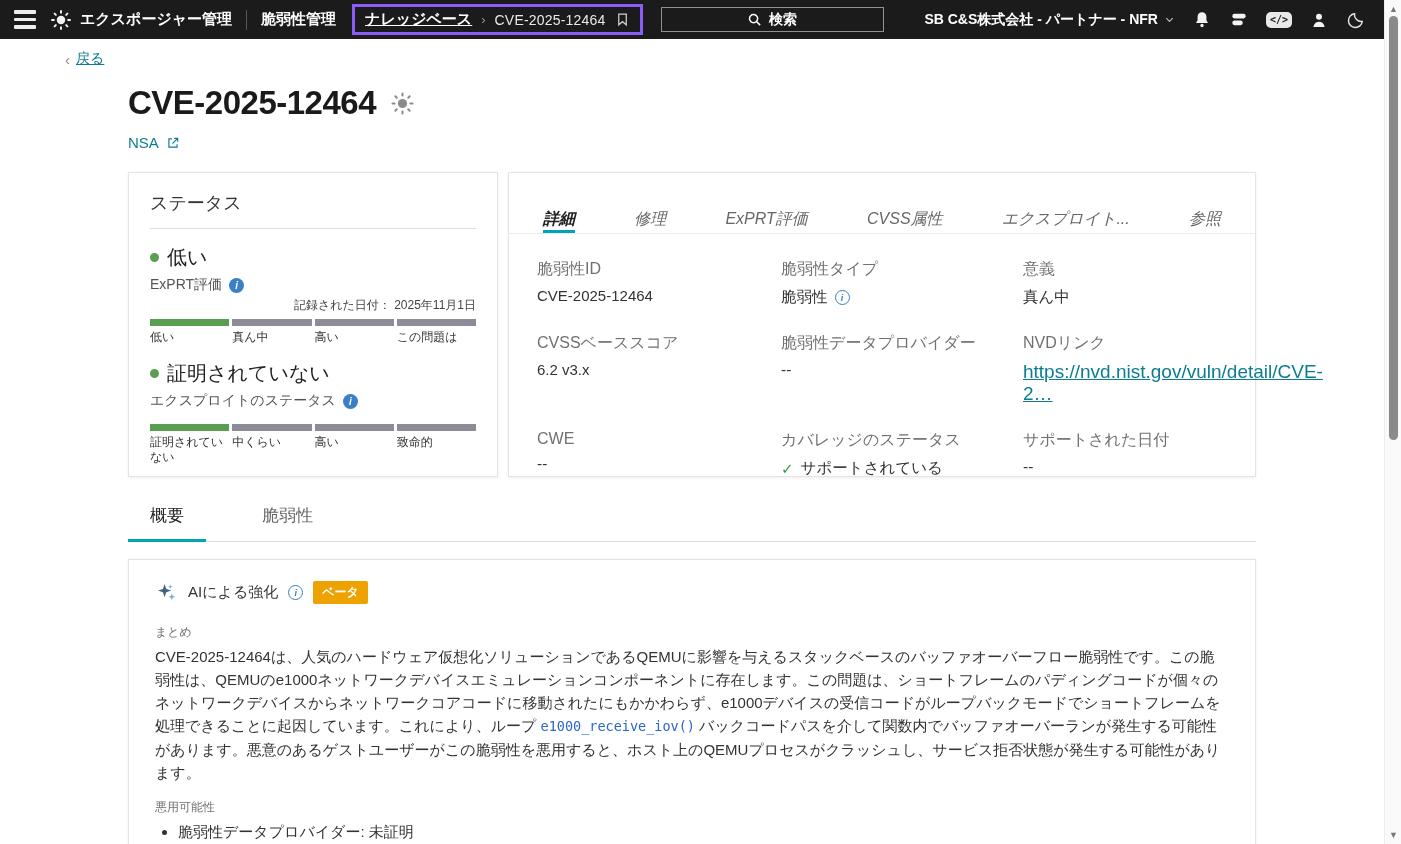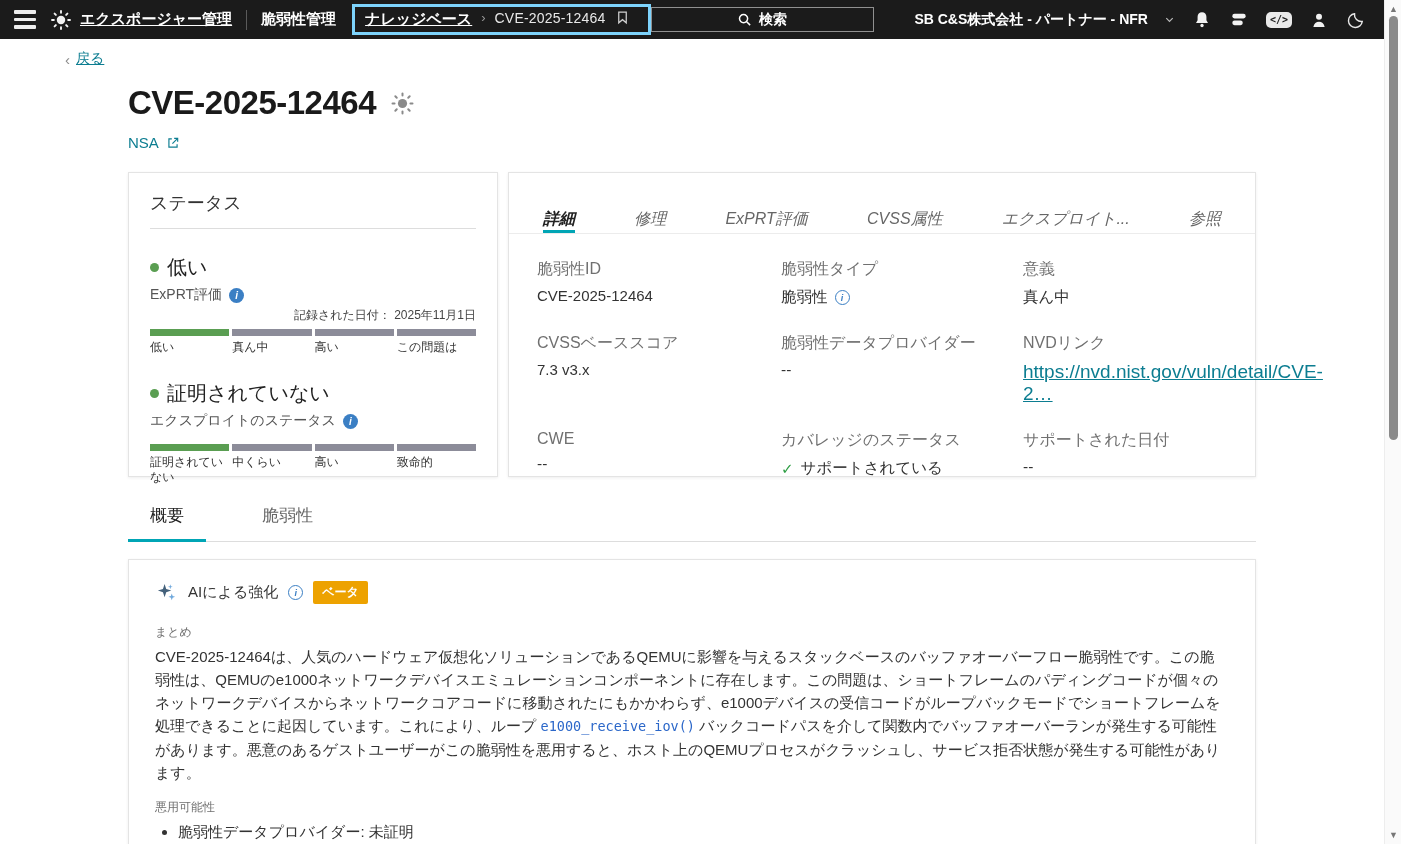--- a/index.html
+++ b/index.html
@@ -6,33 +6,33 @@
   html,body { width:1401px; height:844px; overflow:hidden; background:#fff;
     font-family:"Liberation Sans","DejaVu Sans",sans-serif; color:#333; }
 
   
   .topbar { height:39px; margin-right:17px; background:#1b1b1b; display:flex; align-items:center;
     padding:0 10px; color:#fff; position:relative; z-index:5; }
   .iconbtn { background:none; border:none; color:#fff; display:flex; align-items:center; cursor:pointer; padding:0; }
   .hamburger { width:22px; display:flex; flex-direction:column; gap:4px; margin:0 4px; }
   .hamburger span { display:block; height:3.5px; background:#eee; border-radius:1px; }
   .logo-sun { color:#f2f2f2; margin:0 8px 0 10px; display:flex; }
-  .app-title { font-size:15px; font-weight:bold; white-space:nowrap;text-decoration:underline; }
+  .app-title { font-size:15px; font-weight:bold; white-space:nowrap; }
   .nav-divider { width:1px; height:20px; background:#5a5a5a; margin:0 14px; }
   .nav-link { font-size:15px; font-weight:bold; color:#fff; text-decoration:none; white-space:nowrap; }
-  .crumb-box { display:flex; gap:9px; margin-left:16px;
-    border:3px solid #7dd3fc; padding:3px 18px 3px 10px; }
+  .crumb-box { display:flex; align-items:center; gap:9px; margin-left:16px;
+    border:3px solid #8b5cf6; padding:3px 10px 3px 10px; }
   .crumb-parent { font-size:15px; font-weight:bold; color:#fff; text-decoration:underline; white-space:nowrap; }
   .crumb-sep { color:#9a9a9a; font-size:13px; }
   .crumb-current { font-size:14px; color:#e8e8e8; letter-spacing:.2px; white-space:nowrap; }
-  .searchbox { width:223px; height:25px; border:1px solid #909090; background:transparent;
+  .searchbox { margin-left:18px; width:223px; height:25px; border:1px solid #909090; background:transparent;
     display:flex; align-items:center; justify-content:center; gap:7px; color:#fff; cursor:pointer; }
   .searchbox span { font-size:14px; font-weight:bold; }
   .top-right { margin-left:auto; display:flex; align-items:center; gap:17px; padding-right:8px; }
-  .account { display:flex; align-items:center; gap:16px; cursor:pointer; }
+  .account { display:flex; align-items:center; gap:6px; cursor:pointer; }
   .account-name { font-size:14px; font-weight:bold; white-space:nowrap; }
   .code-chip { background:#e9e9e9; color:#1b1b1b; border-radius:5px; font-family:"DejaVu Sans Mono",monospace;
     font-size:10px; font-weight:bold; padding:3px 4px; line-height:1; }
 
   
   .scrollbar { position:fixed; top:0; right:0; width:17px; height:844px; background:#fafafa; z-index:40;
     border-left:1px solid #ededed; }
   .scroll-thumb { position:absolute; left:4px; top:16px; width:9px; height:424px; background:#8a8a8a; border-radius:5px; }
   .scroll-arrow { position:absolute; left:0; width:17px; text-align:center; color:#777; font-size:9px; line-height:12px; cursor:pointer; }
   .scroll-arrow.up { top:3px; } .scroll-arrow.down { bottom:3px; }
@@ -48,21 +48,21 @@
   .source-row { margin:12px 0 0 128px; display:flex; align-items:center; gap:7px; }
   .source-row a { font-size:15px; text-decoration:none; color:#0c7d91; }
   .ext-icon { color:#0c7d91; display:flex; }
 
   .cards-row { margin:21px 0 0 128px; width:1360px; display:flex; gap:10px; }
   .card { background:#fff; border:1px solid #e4e4e4; box-shadow:0 1px 3px rgba(0,0,0,.07); }
 
   
   .status-card { width:370px; height:305px; padding:18px 21px; }
   .status-title { font-size:18px; font-weight:normal; color:#333; padding-bottom:13px; border-bottom:1px solid #ddd; }
-  .sev-block { margin-top:25px; }
+  .sev-block { margin-top:15px; }
   .sev-value { display:flex; align-items:center; gap:8px; font-size:20px; color:#222; }
   .dot { width:9px; height:9px; border-radius:50%; background:#5a9e52; flex:none; }
   .sev-label-row { display:flex; align-items:center; gap:7px; margin-top:5px; font-size:14px; color:#555; }
   .info-filled { width:15px; height:15px; border-radius:50%; background:#3b7fc4; color:#fff; font-size:10px;
     font-weight:bold; display:inline-flex; align-items:center; justify-content:center; font-style:italic; cursor:pointer; }
   .info-outline { width:15px; height:15px; border-radius:50%; border:1.4px solid #3b7fc4; color:#3b7fc4; font-size:9px;
     font-weight:bold; display:inline-flex; align-items:center; justify-content:center; font-style:italic; cursor:pointer; }
   .date-row { text-align:right; font-size:12px; color:#444; margin-top:3px; }
   .scale { display:flex; gap:3px; margin-top:5px; }
   .scale .seg { flex:1; height:7px; background:#8c8c99; }
@@ -310,21 +310,21 @@
         </div>
         <div>
           <div class="f-label">意義</div>
           <div class="f-value">
               <span>真ん中</span>
             </div>
         </div>
         <div>
           <div class="f-label">CVSSベーススコア</div>
           <div class="f-value" style="font-size:15px;">
-              <span>7.3 v3.x</span>
+              <span>6.2 v3.x</span>
             </div>
         </div>
         <div>
           <div class="f-label">脆弱性データプロバイダー</div>
           <div class="f-value">
               <span>--</span>
             </div>
         </div>
         <div>
           <div class="f-label">NVDリンク</div>

